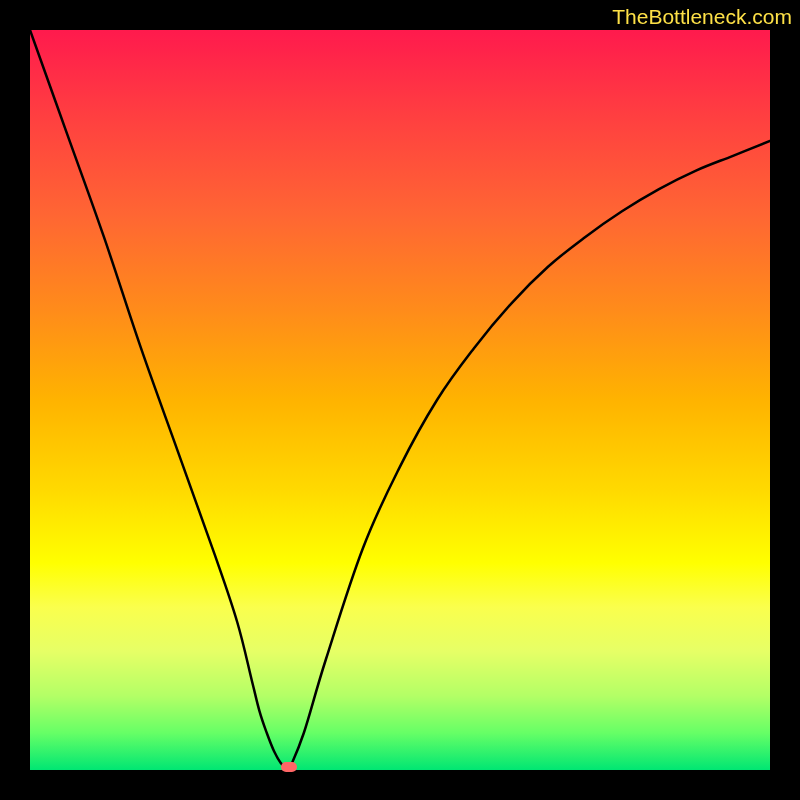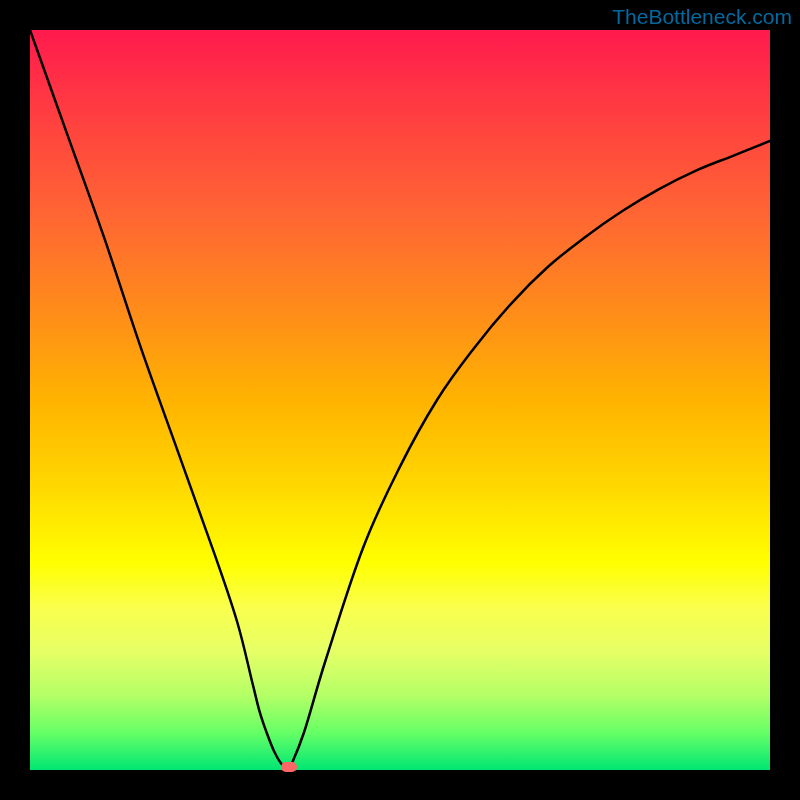--- a/index.html
+++ b/index.html
@@ -33,21 +33,21 @@
       #faff4d 78%,
       #e6ff66 84%,
       #b3ff66 90%,
       #66ff66 95%,
       #00e673 100%);
   }
   .attribution {
     position: absolute;
     top: 5px;
     right: 8px;
-    color: #0369a1;
+    color: #fde047;
     font-size: 21px;
     font-weight: 500;
     z-index: 10;
   }
   svg.curve {
     position: absolute;
     left: 0;
     top: 0;
     width: 740px;
     height: 740px;

